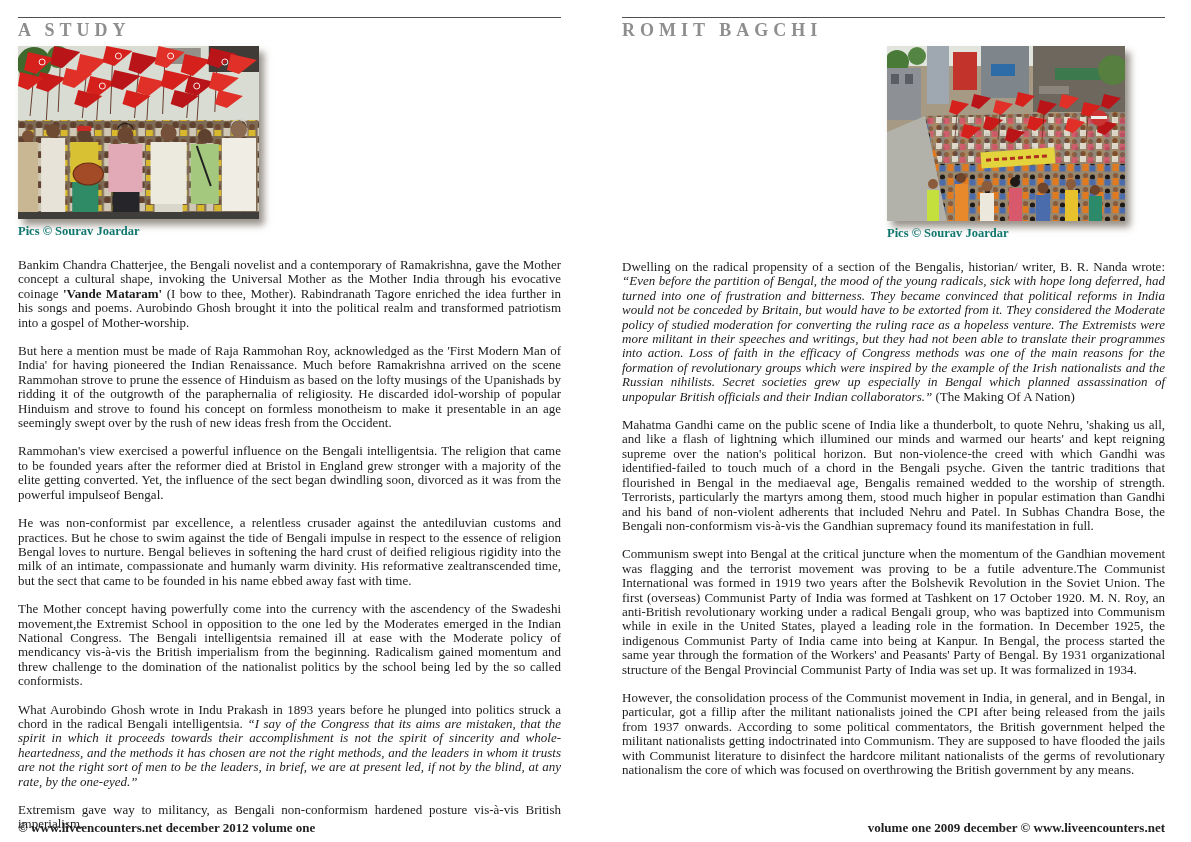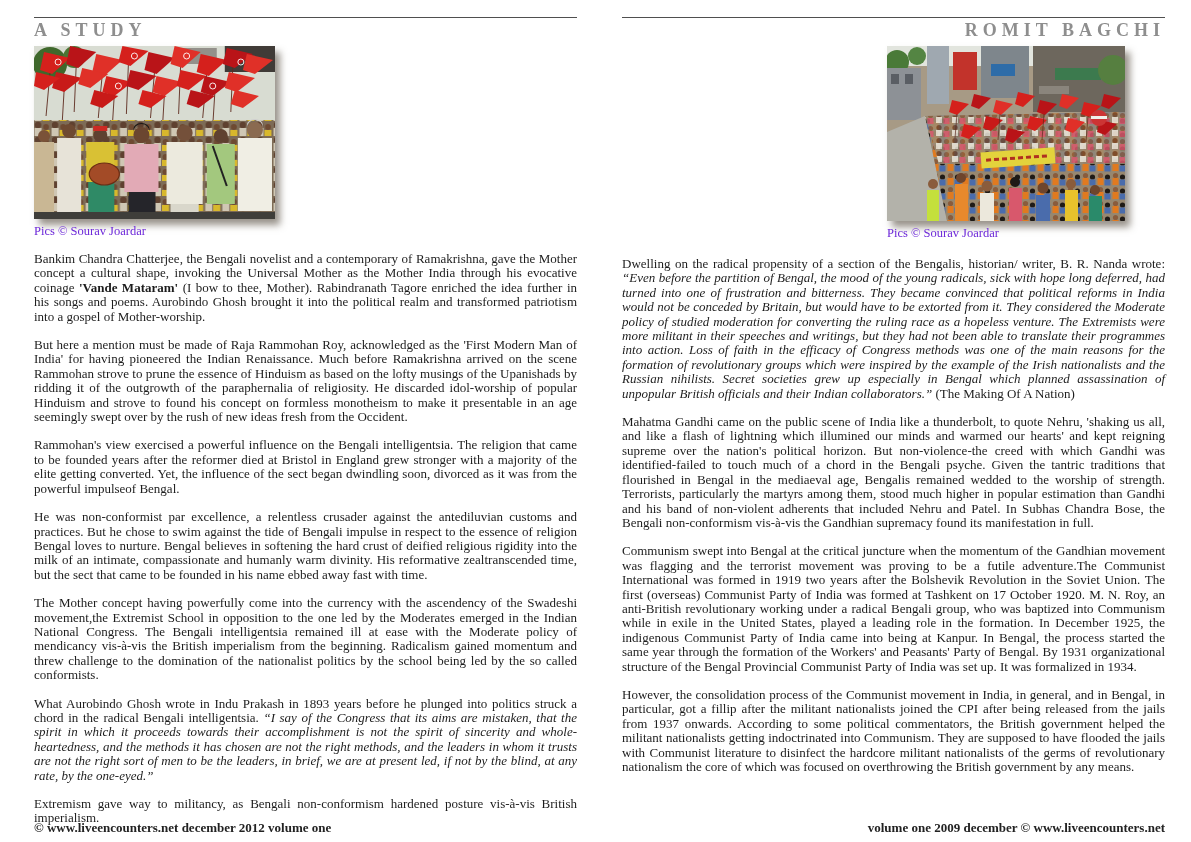--- a/index.html
+++ b/index.html
@@ -1,38 +1,38 @@
 <!DOCTYPE html>
 <html><head>
 <meta charset="utf-8">
 <style>
   html,body{margin:0;padding:0;background:#ffffff;}
   .spread{
     position:relative;width:1191px;height:842px;background:#ffffff;
     font-family:"Liberation Serif",serif;color:#1c1c1c;overflow:hidden;
   }
   .page{position:absolute;top:0;height:842px;width:543px;}
-  .page-left{left:34px;}
+  .page-left{left:18px;}
   .page-right{left:622px;}
   .toprule{border-top:1px solid #4f4f4f;margin-top:17px;height:0;}
   .header{
     margin:1px 0 0 0;font-size:18px;font-weight:bold;letter-spacing:5px;
     color:#8e8e8e;line-height:23px;
   }
-  .page-right .header{text-align:right;font-family:Liberation Serif, serif;}
+  .page-right .header{text-align:left;font-family:Liberation Serif, serif;}
   .photo-figure{margin-top:4px;width:241px;}
   .page-right .photo-figure{margin-left:auto;width:238px;}
   .photo-box{
     width:100%;height:173px;background:#b9ab96;
     box-shadow:5px 6px 7px rgba(70,58,44,0.55);
   }
   .page-right .photo-box{height:175px;}
   .photo-box svg{display:block;width:100%;height:100%;}
-  .photo-caption{font-weight:normal;font-size:12.5px;margin-top:5px;color:#6d28d9;}
-  .body-text{margin-top:13px;text-align:justify;font-size:13px;line-height:14.4px;}
+  .photo-caption{font-weight:bold;font-size:12.5px;margin-top:5px;color:#0f766e;}
+  .body-text{margin-top:19px;text-align:justify;font-size:13px;line-height:14.4px;}
   .para{margin:0 0 14px 0;}
   .run-bold{font-weight:bold;}
   .run-italic{font-style:italic;font-family:Liberation Serif, serif;}
   .footer{position:absolute;bottom:6px;font-size:13px;font-weight:bold;color:#222;}
   .page-left .footer{left:0;}
   .page-right .footer{right:0;text-align:right;}
 </style>
 </head>
 <body>
 

